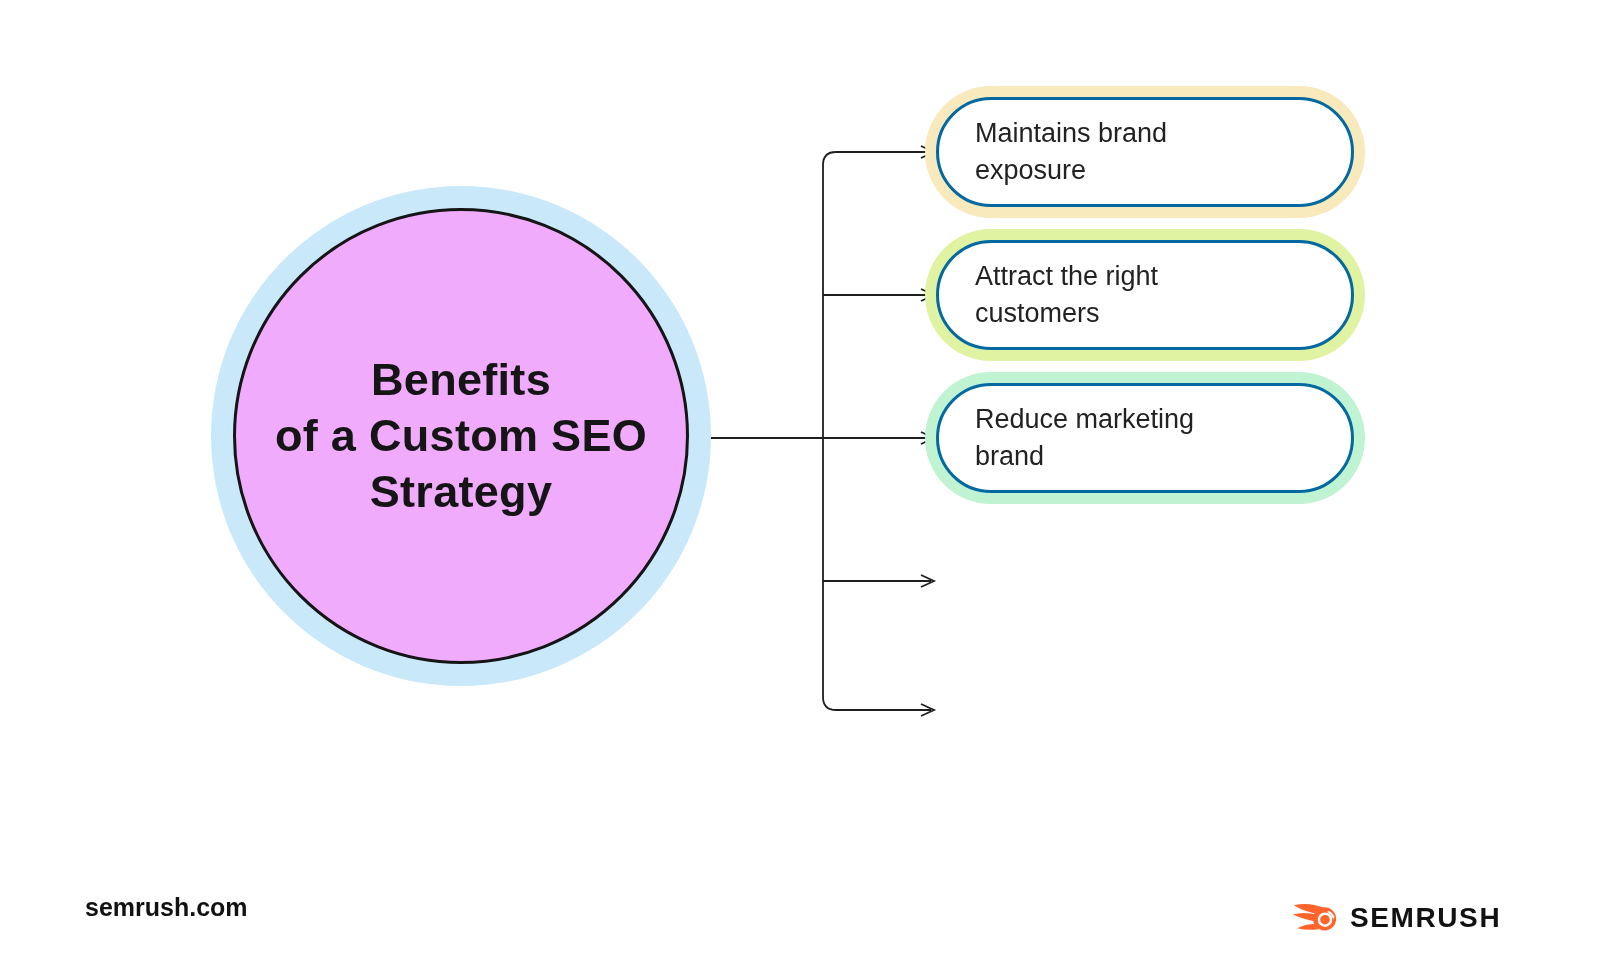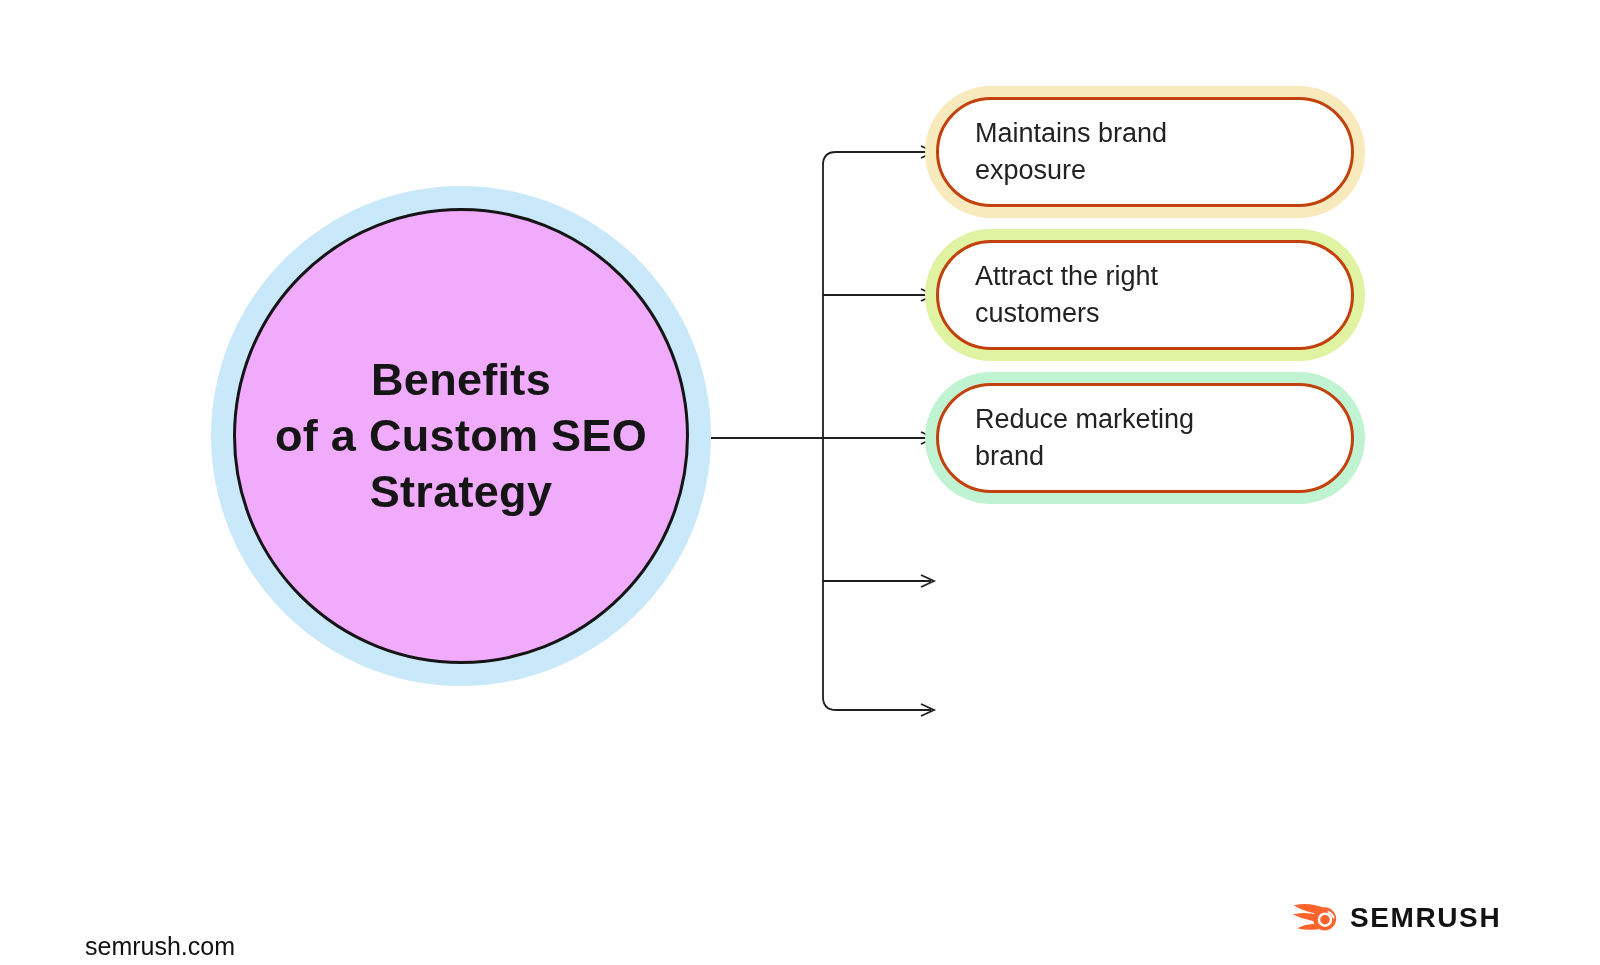--- a/index.html
+++ b/index.html
@@ -64,21 +64,21 @@
   }
   .benefit .halo {
     position: absolute;
     inset: 0;
     border-radius: 999px;
   }
   .benefit .pill {
     position: absolute;
     inset: 11px;
     background: #ffffff;
-    border: 3px solid #c2410c;
+    border: 3px solid #0369a1;
     border-radius: 999px;
     display: flex;
     align-items: center;
     padding-left: 36px;
     box-sizing: border-box;
   }
   .benefit .label {
     font-size: 27px;
     line-height: 1.38;
     color: #222222;
@@ -86,23 +86,24 @@
   }
   .benefit-1 { top: 86px; }
   .benefit-2 { top: 229px; }
   .benefit-3 { top: 372px; }
   .benefit-4 { top: 515px; }
   .benefit-5 { top: 658px; }
 
   
   .site-label {
     position: absolute;
-    left: 85px; top: 932px;
+    left: 85px; top: 893px;
     font-size: 25px;
     color: #111111;
+    font-weight: bold;
   }
   .brand {
     position: absolute;
     left: 1291px; top: 900px;
     display: flex;
     align-items: center;
     gap: 9px;
   }
   .brand-icon { display: block; }
   .brand-name {

